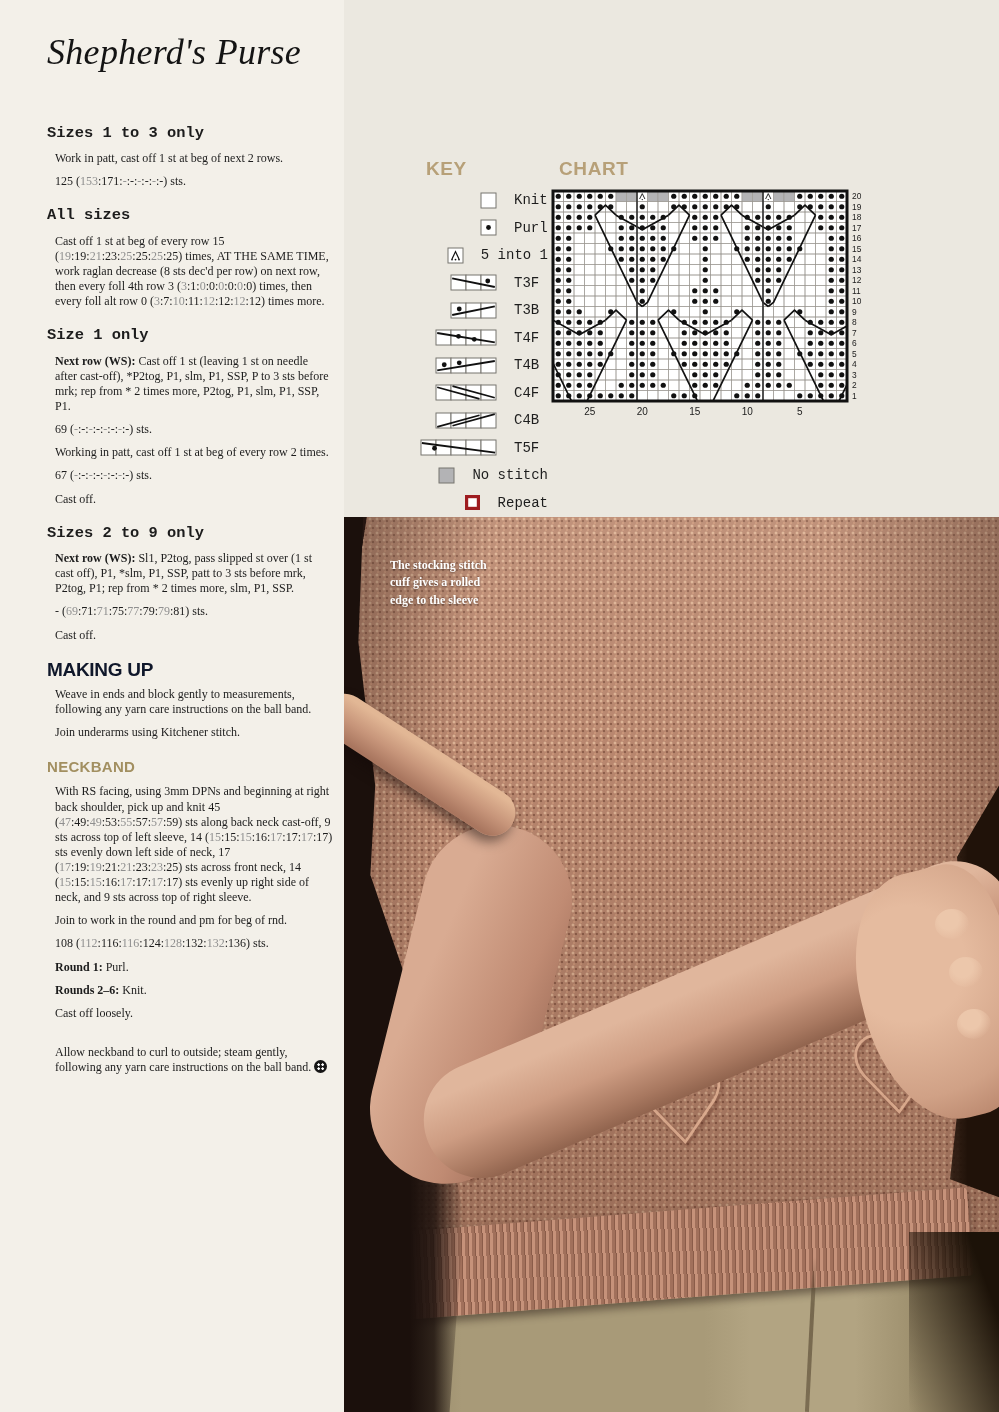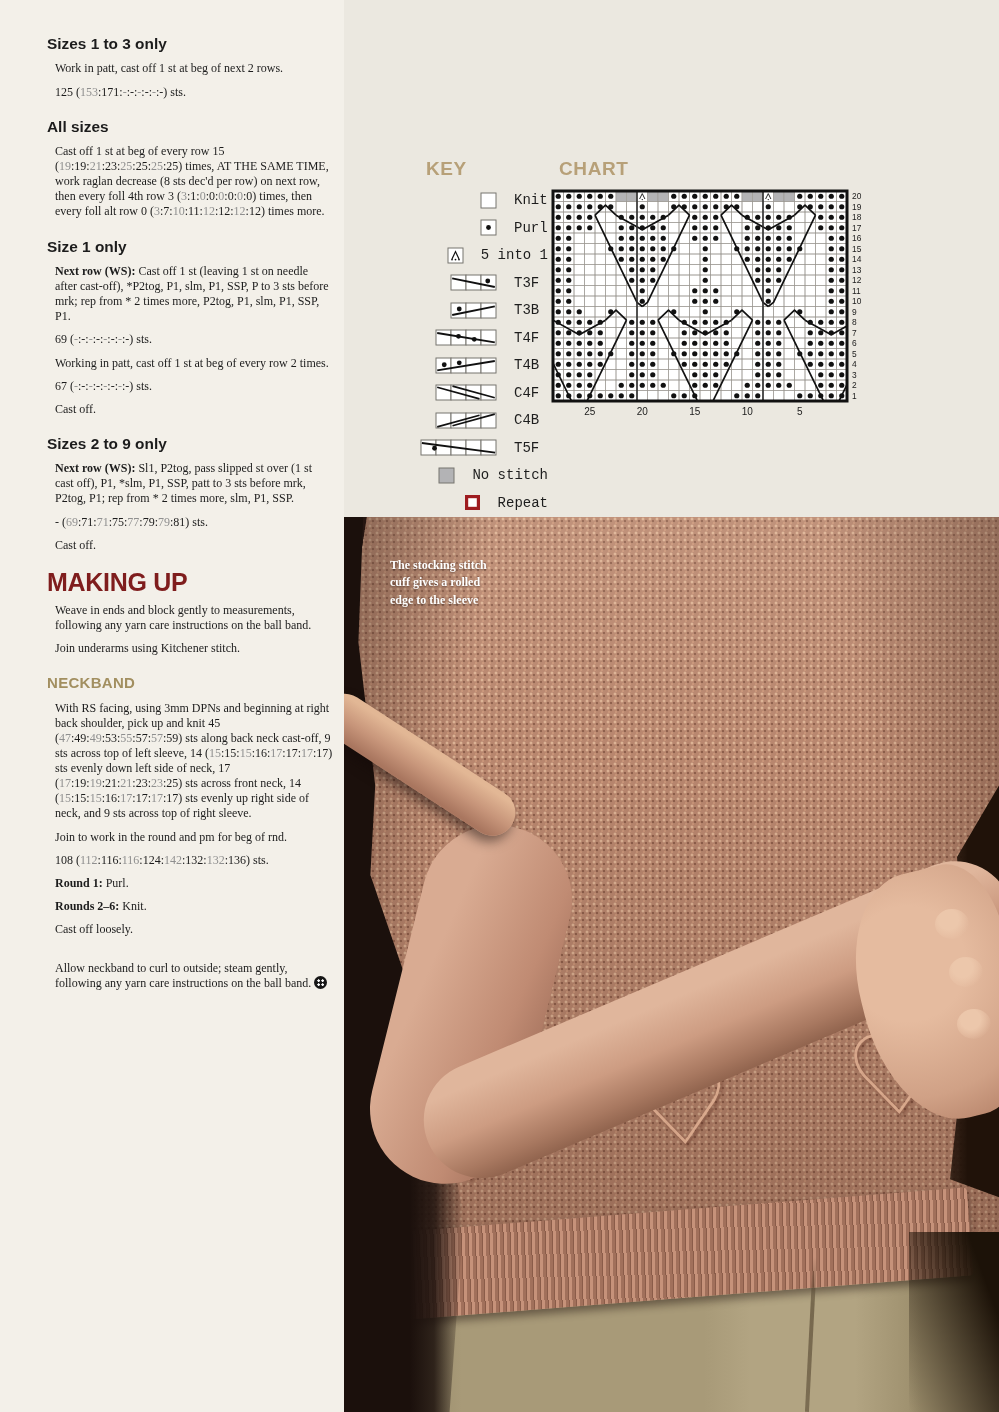--- a/index.html
+++ b/index.html
@@ -8,25 +8,25 @@
     background:#f3f0e9;overflow:hidden;
     font-family:"Liberation Serif", serif;
   }
   
   .left-col{position:absolute;left:47px;top:34px;width:294px;color:#1c1c1c;}
   .page-title{
     font-family:"Liberation Serif", serif;font-style:italic;font-weight:400;
     font-size:36px;line-height:1.05;color:#141414;margin:0 0 52px 0;letter-spacing:.3px;
   }
   .block{margin:0 0 17px 0;}
-  .block h3{font-size:15.4px;line-height:1.26;font-weight:700;margin:0;font-family:Liberation Sans, sans-serif;}
+  .block h3{font-size:15.4px;line-height:1.26;font-weight:700;margin:0;font-family:Liberation Mono, monospace;}
   .block p{font-size:12px;line-height:1.26;margin:8px;}
   .h-big{
-    font-family:"Liberation Sans", sans-serif;font-weight:700;font-size:25px;
-    color:#7f1d1d;letter-spacing:-.3px;margin:2px 0 7px 0;line-height:1;
+    font-family:"Liberation Sans", sans-serif;font-weight:700;font-size:19px;
+    color:#0f172a;letter-spacing:-.3px;margin:2px 0 7px 0;line-height:1;
   }
   .h-sub{
     font-family:"Liberation Sans", sans-serif;font-weight:700;font-size:15px;
     color:#a28f60;letter-spacing:.3px;margin:0 0 3px 0;line-height:1.3;
   }
   .block.closing{margin-top:24px;}
   .ng{color:#8f8f8f;}
   .end-icon{
     display:inline-block;width:13px;height:13px;border-radius:50%;
     background-color:#161616;vertical-align:-2px;
@@ -140,20 +140,21 @@
   .photo-caption{
     position:absolute;left:46px;top:40px;width:190px;z-index:12;
     font-family:Liberation Serif, serif;font-weight:700;font-size:12px;
     line-height:1.45;color:#ffffff;text-shadow:0 1px 2px rgba(0,0,0,.4);
   }
 </style>
 </head>
 <body>
 
 <div class="left-col">
+  <h1 class="page-title">Shepherd's Purse</h1>
   <div id="col-blocks">
       <div class="block">
         <h3>Sizes 1 to 3 only</h3>
         <p>Work in patt, cast off 1 st at beg of next 2 rows.</p>
         <p>125 (<span class="ng">153</span>:171:<span class="ng">-</span>:-:<span class="ng">-</span>:-:<span class="ng">-</span>:-) sts.</p>
       </div>
       <div class="block">
         <h3>All sizes</h3>
         <p>Cast off 1 st at beg of every row 15 (<span class="ng">19</span>:19:<span class="ng">21</span>:23:<span class="ng">25</span>:25:<span class="ng">25</span>:25) times, AT THE SAME TIME, work raglan decrease (8 sts dec'd per row) on next row, then every foll 4th row 3 (<span class="ng">3</span>:1:<span class="ng">0</span>:0:<span class="ng">0</span>:0:<span class="ng">0</span>:0) times, then every foll alt row 0 (<span class="ng">3</span>:7:<span class="ng">10</span>:11:<span class="ng">12</span>:12:<span class="ng">12</span>:12) times more.</p>
       </div>
@@ -173,21 +174,21 @@
       </div>
       <div class="block">
         <h2 class="h-big">MAKING UP</h2>
         <p>Weave in ends and block gently to measurements, following any yarn care instructions on the ball band.</p>
         <p>Join underarms using Kitchener stitch.</p>
       </div>
       <div class="block">
         <h4 class="h-sub">NECKBAND</h4>
         <p>With RS facing, using 3mm DPNs and beginning at right back shoulder, pick up and knit 45 (<span class="ng">47</span>:49:<span class="ng">49</span>:53:<span class="ng">55</span>:57:<span class="ng">57</span>:59) sts along back neck cast-off, 9 sts across top of left sleeve, 14 (<span class="ng">15</span>:15:<span class="ng">15</span>:16:<span class="ng">17</span>:17:<span class="ng">17</span>:17) sts evenly down left side of neck, 17 (<span class="ng">17</span>:19:<span class="ng">19</span>:21:<span class="ng">21</span>:23:<span class="ng">23</span>:25) sts across front neck, 14 (<span class="ng">15</span>:15:<span class="ng">15</span>:16:<span class="ng">17</span>:17:<span class="ng">17</span>:17) sts evenly up right side of neck, and 9 sts across top of right sleeve.</p>
         <p>Join to work in the round and pm for beg of rnd.</p>
-        <p>108 (<span class="ng">112</span>:116:<span class="ng">116</span>:124:<span class="ng">142</span>:132:<span class="ng">132</span>:136) sts.</p>
+        <p>108 (<span class="ng">112</span>:116:<span class="ng">116</span>:124:<span class="ng">128</span>:132:<span class="ng">132</span>:136) sts.</p>
         <p><b>Round 1:</b> Purl.</p>
         <p><b>Rounds 2–6:</b> Knit.</p>
         <p>Cast off loosely.</p>
       </div>
       <div class="block closing">
         <p>Allow neckband to curl to outside; steam gently, following any yarn care instructions on the ball band. <span class="end-icon"></span></p>
       </div>
     </div>
 </div>
 

